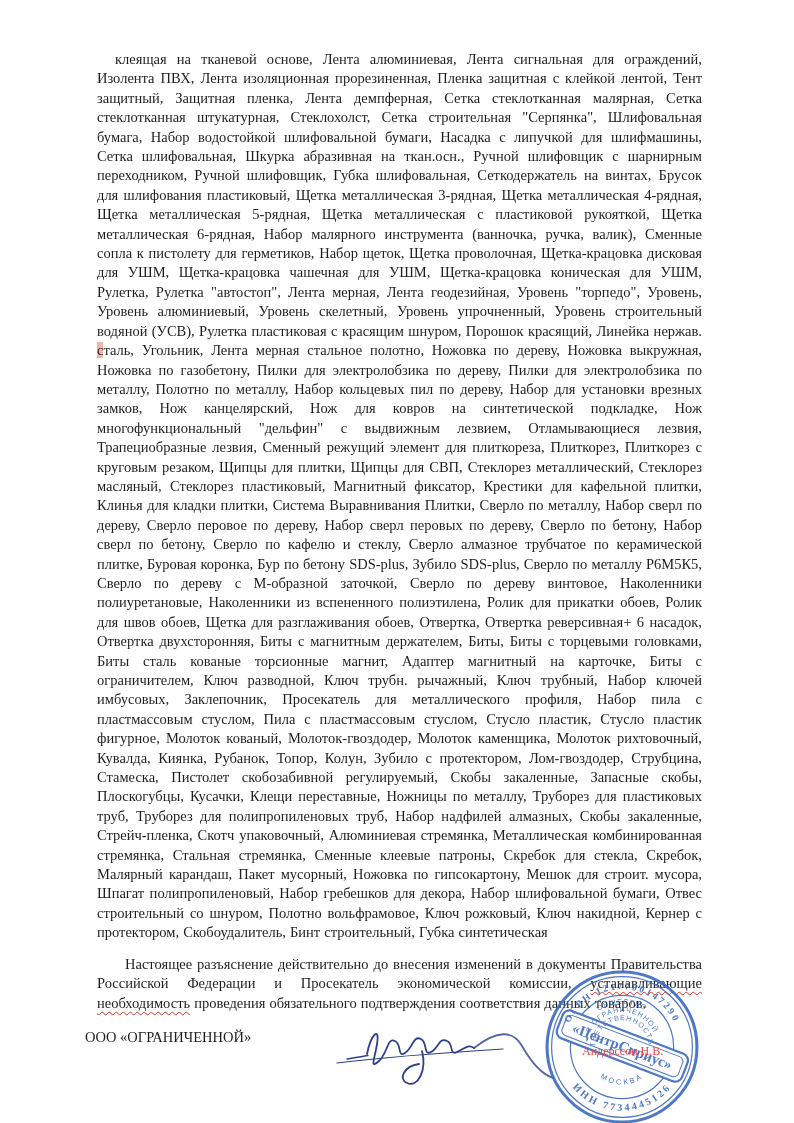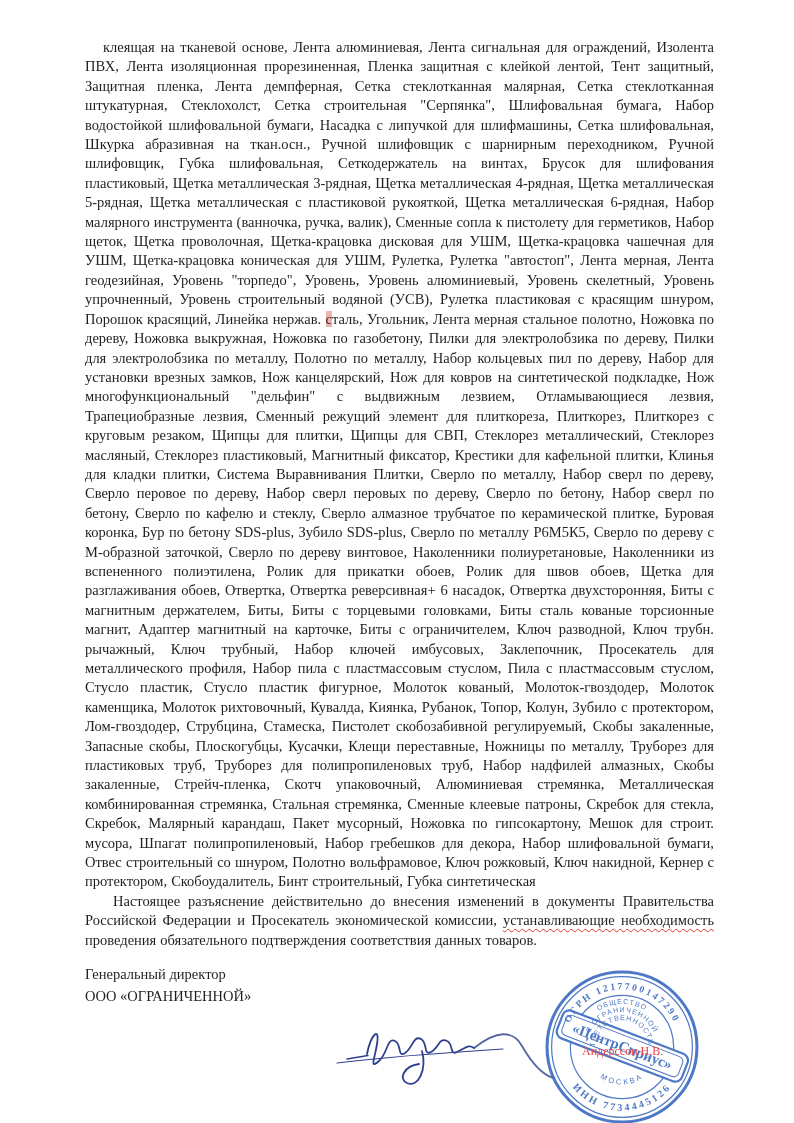--- a/index.html
+++ b/index.html
@@ -6,21 +6,21 @@
   .page {
     position:relative; width:794px; height:1123px;
     background:#ffffff; overflow:hidden;
     font-family:"Liberation Serif", serif;
     color:#1f1f1f;
   }
   .content {
     position:absolute; left:85px; top:38px; width:629px;
   }
   .body-text {
-    margin:0; font-size:14.5px; line-height:19.4px;
+    margin:12px; font-size:14.5px; line-height:19.4px;
     text-align:justify; word-spacing:0.4px;
   }
   .first-indent { text-indent:18px; }
   .para-indent  { text-indent:28px; }
   .hl {
     background:#e8b7b0; color:#4a1f1a;
   }
   .wavy {
     text-decoration-line:underline;
     text-decoration-style:wavy;
@@ -49,21 +49,20 @@
 <div class="page">
 
   <div class="content">
 
     <p class="body-text first-indent"><span>клеящая на тканевой основе, Лента алюминиевая, Лента сигнальная для ограждений, Изолента ПВХ, Лента изоляционная прорезиненная, Пленка защитная с клейкой лентой, Тент защитный, Защитная пленка, Лента демпферная, Сетка стеклотканная малярная, Сетка стеклотканная штукатурная, Стеклохолст, Сетка строительная "Серпянка", Шлифовальная бумага, Набор водостойкой шлифовальной бумаги, Насадка с липучкой для шлифмашины, Сетка шлифовальная, Шкурка абразивная на ткан.осн., Ручной шлифовщик с шарнирным переходником, Ручной шлифовщик, Губка шлифовальная, Сеткодержатель на винтах, Брусок для шлифования пластиковый, Щетка металлическая 3-рядная, Щетка металлическая 4-рядная, Щетка металлическая 5-рядная, Щетка металлическая с пластиковой рукояткой, Щетка металлическая 6-рядная, Набор малярного инструмента (ванночка, ручка, валик), Сменные сопла к пистолету для герметиков, Набор щеток, Щетка проволочная, Щетка-крацовка дисковая для УШМ, Щетка-крацовка чашечная для УШМ, Щетка-крацовка коническая для УШМ, Рулетка, Рулетка "автостоп", Лента мерная, Лента геодезийная, Уровень "торпедо", Уровень, Уровень алюминиевый, Уровень скелетный, Уровень упрочненный, Уровень строительный водяной (УСВ), Рулетка пластиковая с красящим шнуром, Порошок красящий, Линейка нержав. </span><span class="hl">с</span><span>таль, Угольник, Лента мерная стальное полотно, Ножовка по дереву, Ножовка выкружная, Ножовка по газобетону, Пилки для электролобзика по дереву, Пилки для электролобзика по металлу, Полотно по металлу, Набор кольцевых пил по дереву, Набор для установки врезных замков, Нож канцелярский, Нож для ковров на синтетической подкладке, Нож многофункциональный "дельфин" с выдвижным лезвием, Отламывающиеся лезвия, Трапециобразные лезвия, Сменный режущий элемент для плиткореза, Плиткорез, Плиткорез с круговым резаком, Щипцы для плитки, Щипцы для СВП, Стеклорез металлический, Стеклорез масляный, Стеклорез пластиковый, Магнитный фиксатор, Крестики для кафельной плитки, Клинья для кладки плитки, Система Выравнивания Плитки, Сверло по металлу, Набор сверл по дереву, Сверло перовое по дереву, Набор сверл перовых по дереву, Сверло по бетону, Набор сверл по бетону, Сверло по кафелю и стеклу, Сверло алмазное трубчатое по керамической плитке, Буровая коронка, Бур по бетону SDS-plus, Зубило SDS-plus, Сверло по металлу Р6М5К5, Сверло по дереву с М-образной заточкой, Сверло по дереву винтовое, Наколенники полиуретановые, Наколенники из вспененного полиэтилена, Ролик для прикатки обоев, Ролик для швов обоев, Щетка для разглаживания обоев, Отвертка, Отвертка реверсивная+ 6 насадок, Отвертка двухсторонняя, Биты с магнитным держателем, Биты, Биты с торцевыми головками, Биты сталь кованые торсионные магнит, Адаптер магнитный на карточке, Биты с ограничителем, Ключ разводной, Ключ трубн. рычажный, Ключ трубный, Набор ключей имбусовых, Заклепочник, Просекатель для металлического профиля, Набор пила с пластмассовым стуслом, Пила с пластмассовым стуслом, Стусло пластик, Стусло пластик фигурное, Молоток кованый, Молоток-гвоздодер, Молоток каменщика, Молоток рихтовочный, Кувалда, Киянка, Рубанок, Топор, Колун, Зубило с протектором, Лом-гвоздодер, Струбцина, Стамеска, Пистолет скобозабивной регулируемый, Скобы закаленные, Запасные скобы, Плоскогубцы, Кусачки, Клещи переставные, Ножницы по металлу, Труборез для пластиковых труб, Труборез для полипропиленовых труб, Набор надфилей алмазных, Скобы закаленные, Стрейч-пленка, Скотч упаковочный, Алюминиевая стремянка, Металлическая комбинированная стремянка, Стальная стремянка, Сменные клеевые патроны, Скребок для стекла, Скребок, Малярный карандаш, Пакет мусорный, Ножовка по гипсокартону, Мешок для строит. мусора, Шпагат полипропиленовый, Набор гребешков для декора, Набор шлифовальной бумаги, Отвес строительный со шнуром, Полотно вольфрамовое, Ключ рожковый, Ключ накидной, Кернер с протектором, Скобоудалитель, Бинт строительный, Губка синтетическая</span></p>
 
     <p class="body-text para-indent"><span>Настоящее разъяснение действительно до внесения изменений в документы Правительства Российской Федерации и Просекатель экономической комиссии, </span><span class="wavy">устанавливающие необходимость</span><span> проведения обязательного подтверждения соответствия данных товаров.</span></p>
 
 
     <div class="signoff">
-      <p>Генеральный директор</p>
       <p>ООО «ОГРАНИЧЕННОЙ»</p>
     </div>
   </div>
 
   <svg class="signature-svg" width="240" height="92" viewBox="0 0 240 92">
     <g fill="none" stroke-linecap="round" stroke-linejoin="round" stroke="#2e3f8e">
       <path stroke-width="1.4" d="M 22,41 C 29,40 36,38.5 43,37.5"></path>
       <path stroke-width="1.2" d="M 12,45 C 60,39 130,34 178,31"></path>
       <path stroke-width="1.8" d="M 42,36 C 46,16 55,8 52,26 C 50,40 44,52 54,43
                C 63,35 62,19 70,23 C 77,26 72,40 80,35

